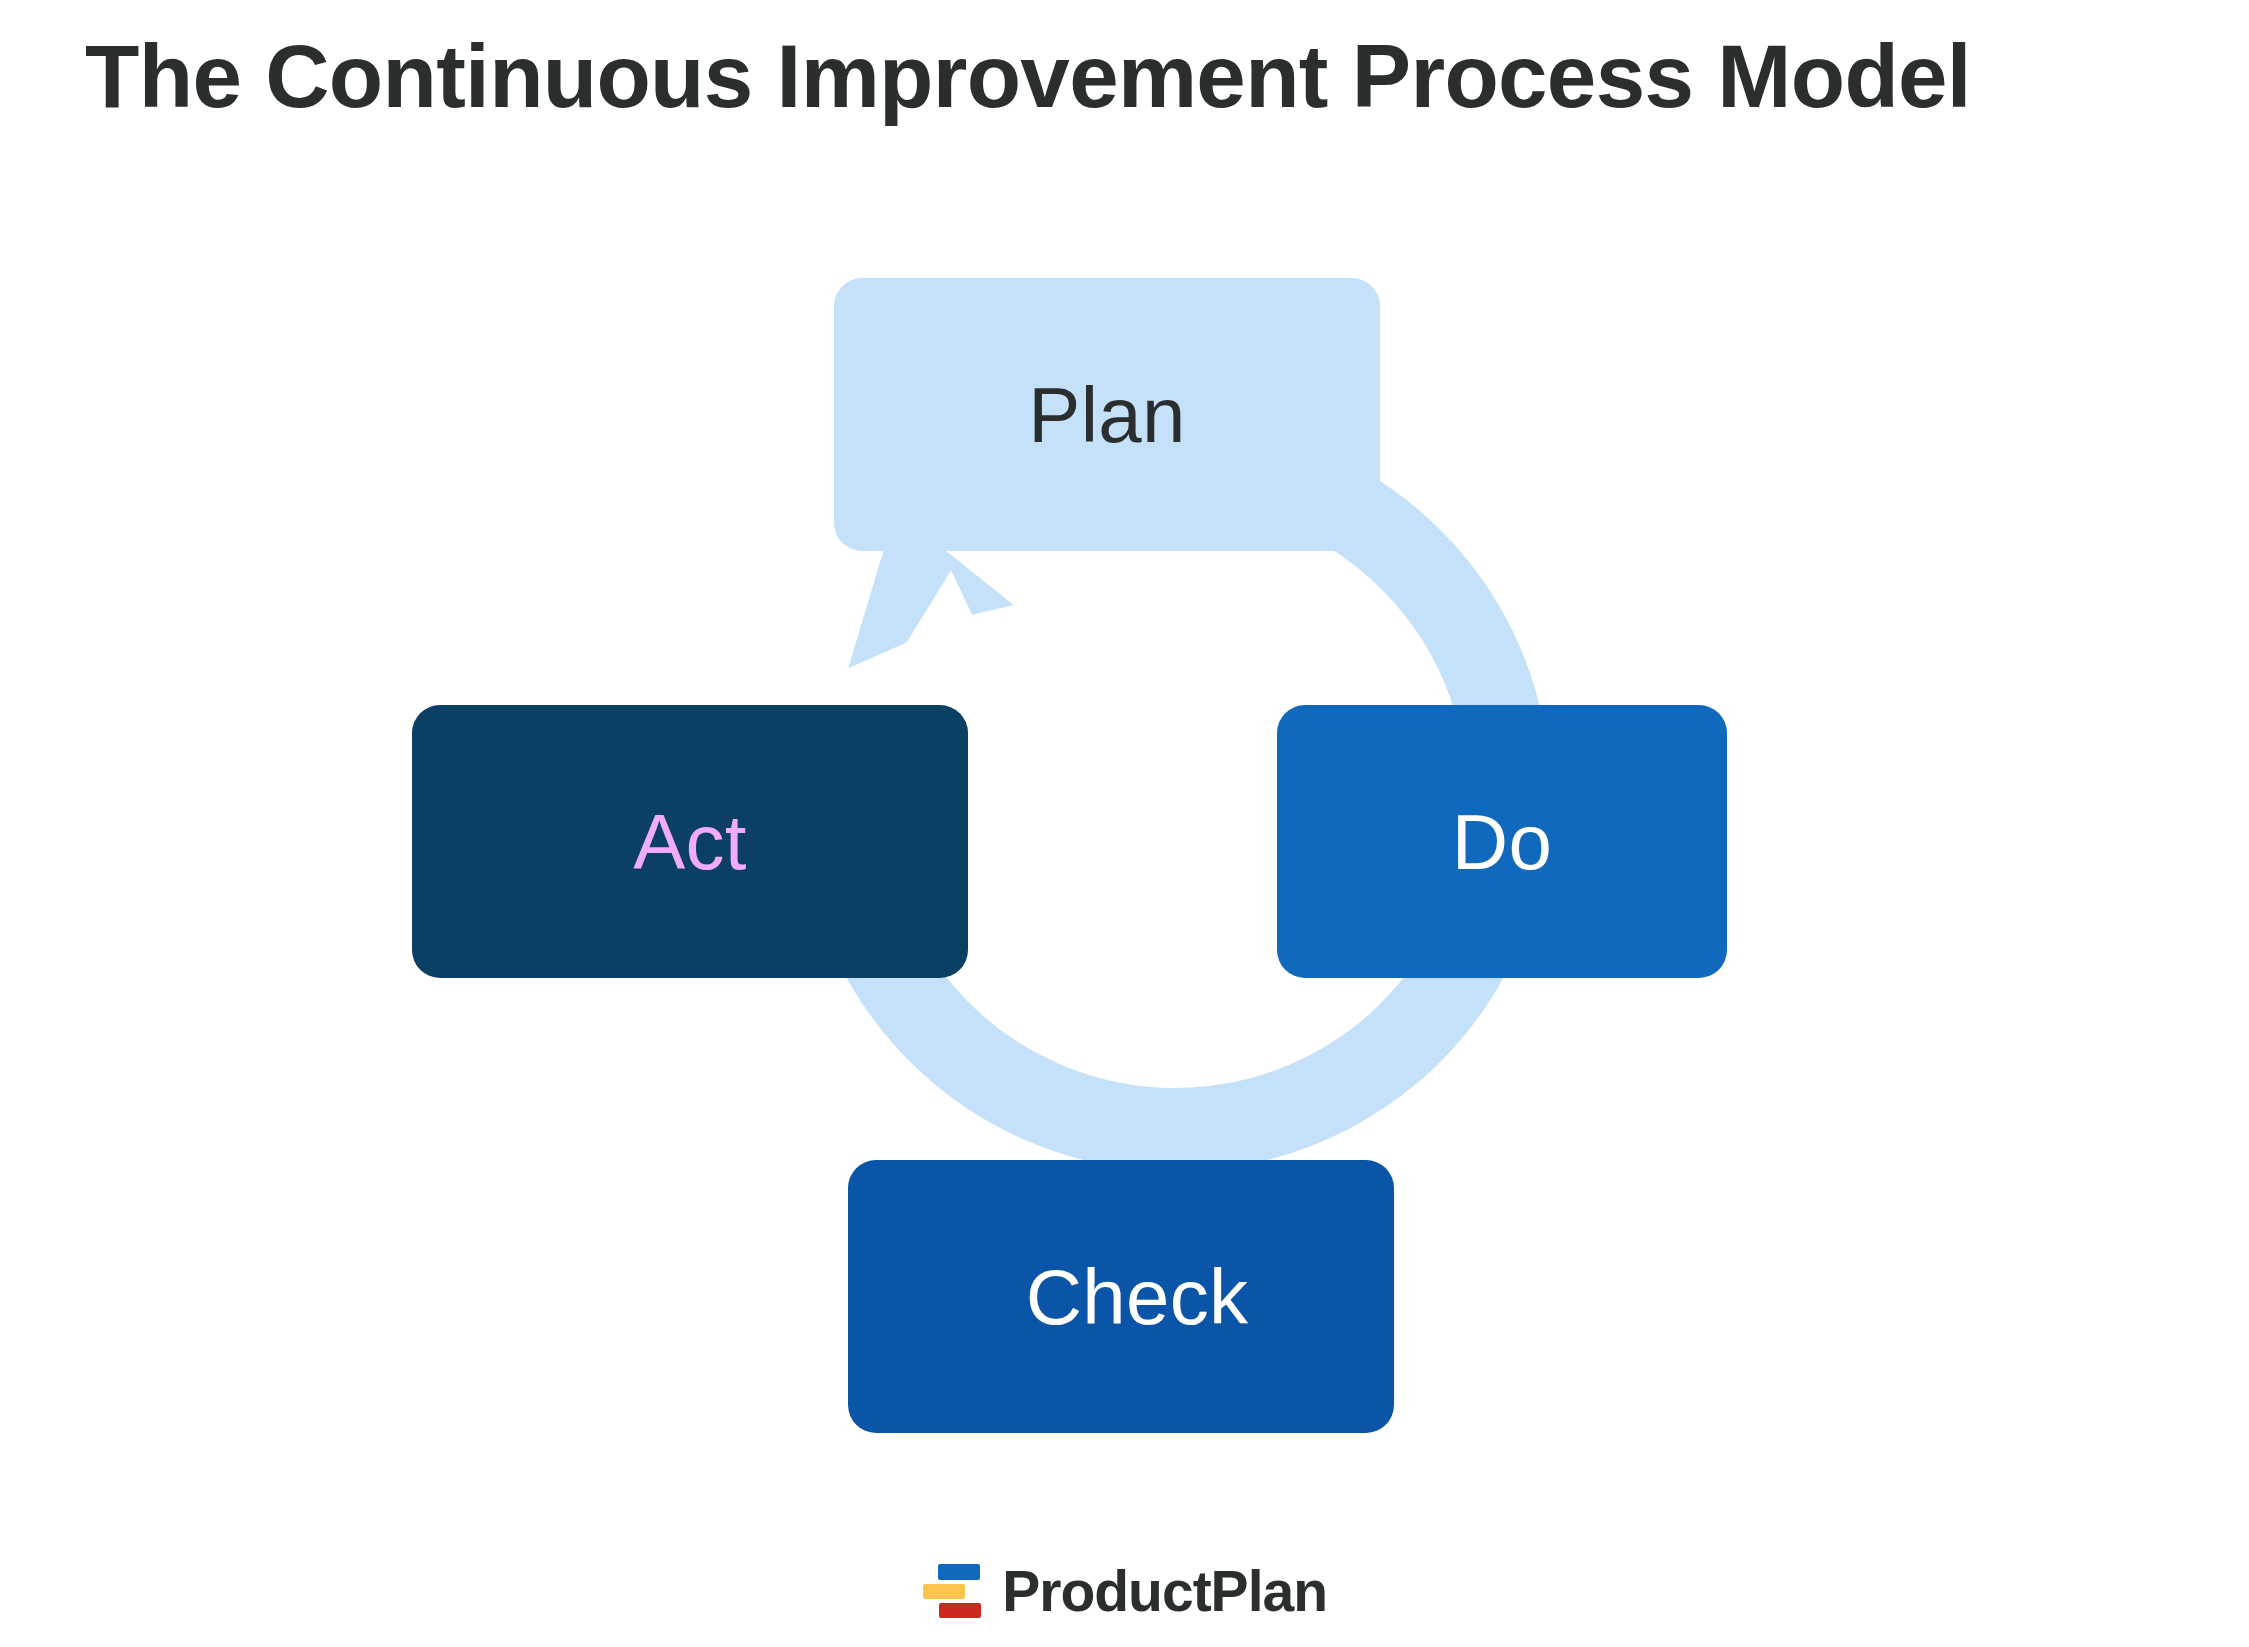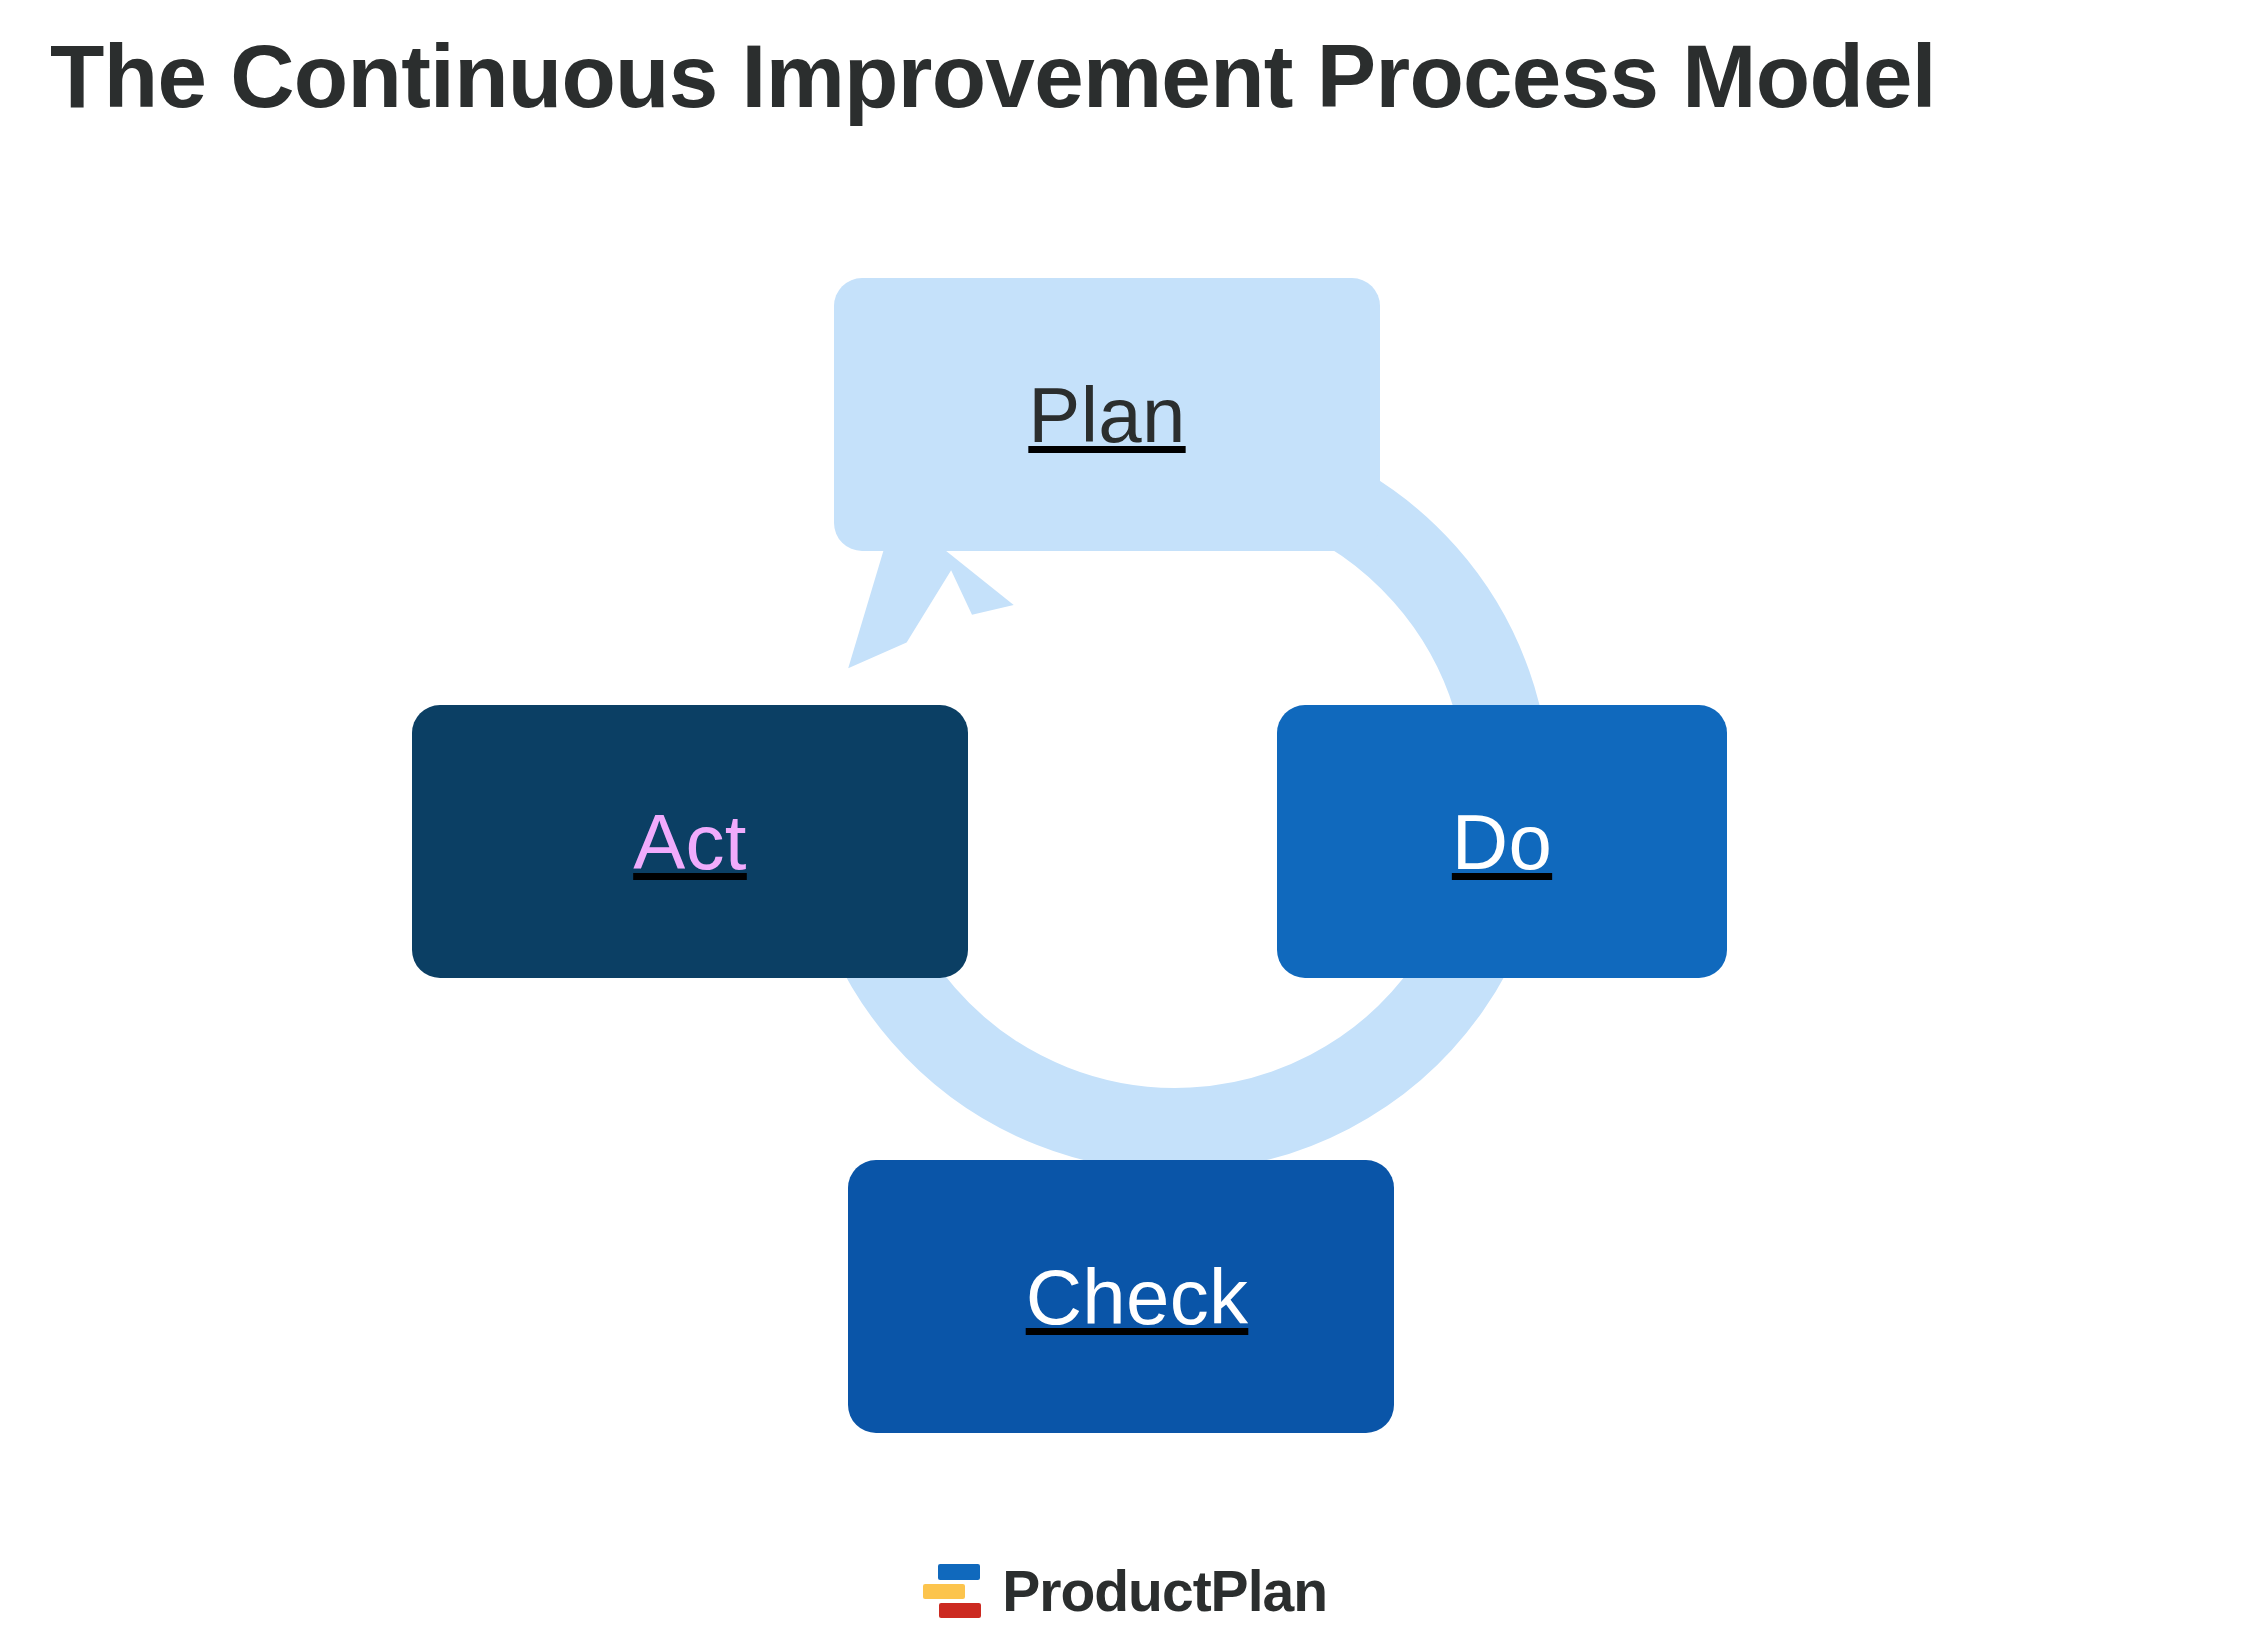--- a/index.html
+++ b/index.html
@@ -23,20 +23,21 @@
     top: 23.6px;
     width: 1986px;
     text-align: center;
     font-family: "Liberation Sans", sans-serif;
     font-weight: 700;
     font-size: 89px;
     letter-spacing: -0.7px;
     color: #2b2e2e;
     white-space: nowrap;
     line-height: 1.18;
+    padding-left: 35px;
   }
 
   
   #cycle-stage {
     position: absolute;
     left: 0;
     top: 0;
     width: 2250px;
     height: 1647px;
   }
@@ -50,21 +51,20 @@
   }
 
   
   .stage-box {
     position: absolute;
     border-radius: 28px;
     display: flex;
     align-items: center;
     justify-content: center;
     box-sizing: border-box;
-    text-decoration: underline;
   }
   .stage-label {
     font-family: "Liberation Sans", sans-serif;
     font-weight: 400;
     font-size: 78px;
     letter-spacing: 0.3px;
     line-height: 1;
   }
 
   #box-plan {

